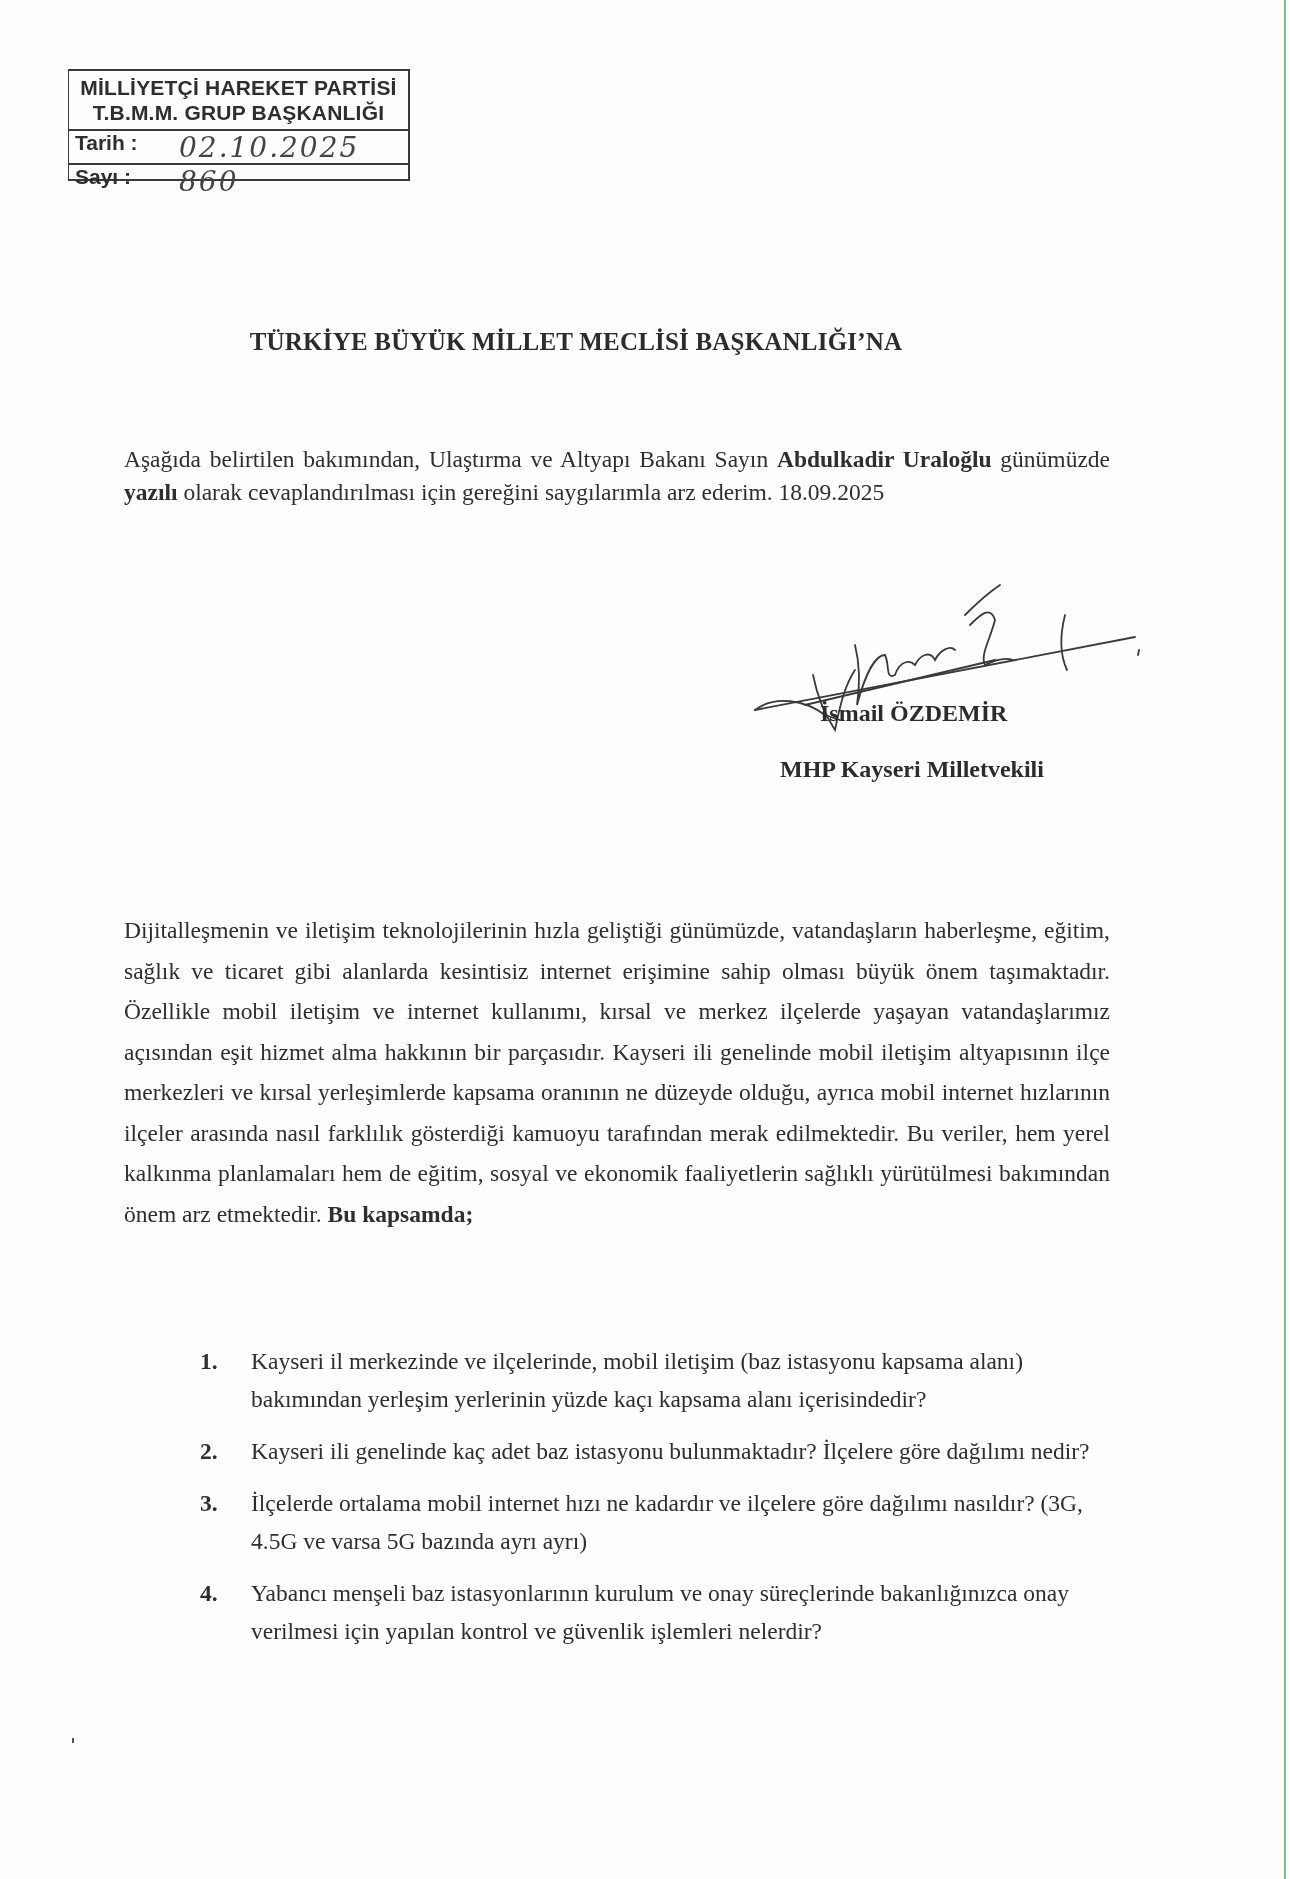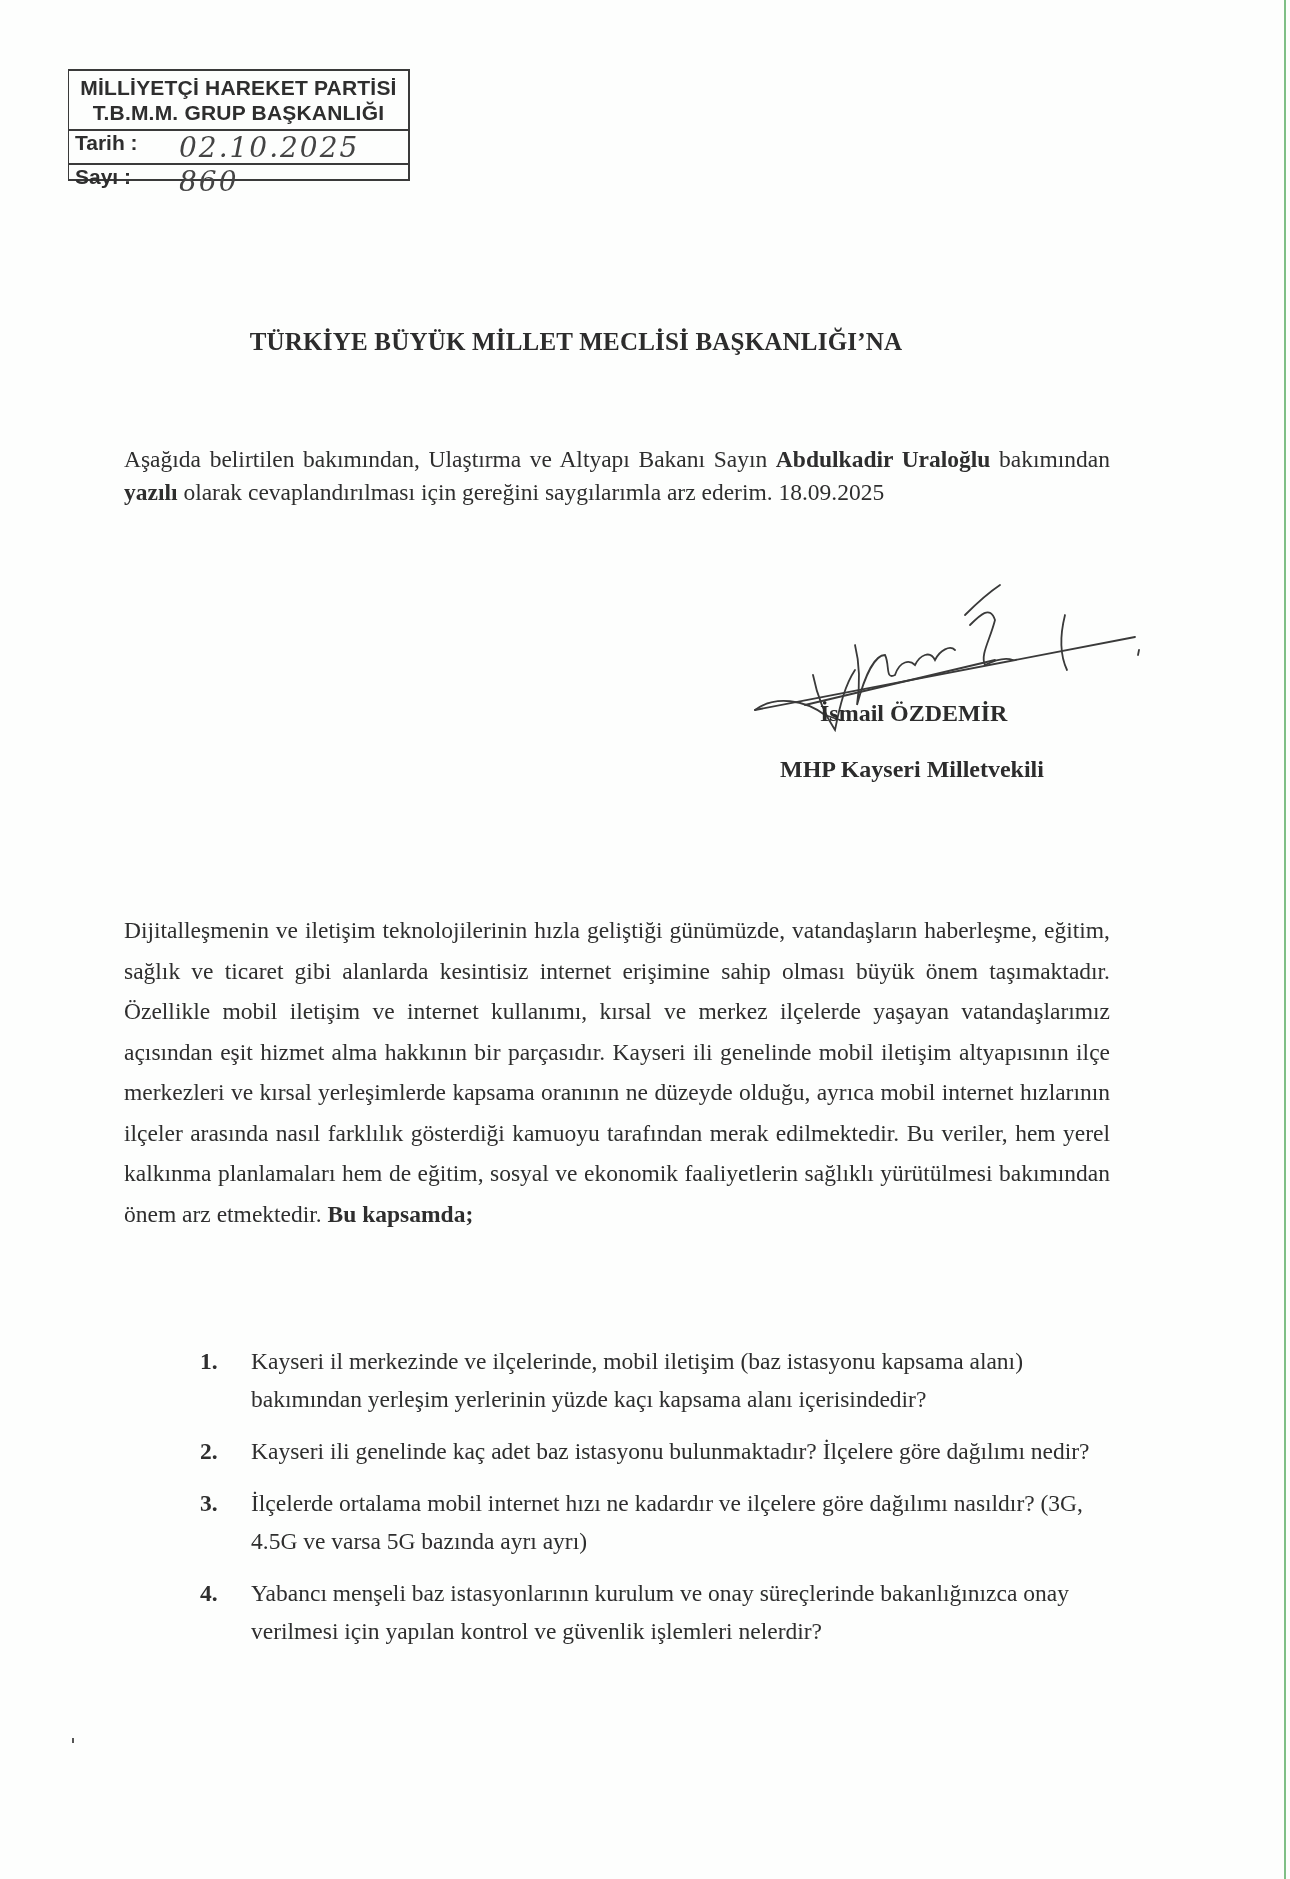--- a/index.html
+++ b/index.html
@@ -86,21 +86,21 @@
     <span class="stamp-value">02.10.2025</span>
   </div>
   <div class="stamp-row">
     <span class="stamp-label">Sayı :</span>
     <span class="stamp-value">860</span>
   </div>
 </div>
 
 <div class="title">TÜRKİYE BÜYÜK MİLLET MECLİSİ BAŞKANLIĞI’NA</div>
 
-<div class="para intro"><span>Aşağıda belirtilen bakımından, Ulaştırma ve Altyapı Bakanı Sayın </span><span class="bold">Abdulkadir Uraloğlu</span><span> bakımından </span><span class="bold">yazılı</span><span> olarak cevaplandırılması için gereğini saygılarımla arz ederim. 18.09.2025</span></div>
+<div class="para intro"><span>Aşağıda belirtilen bakımından, Ulaştırma ve Altyapı Bakanı Sayın </span><span class="bold">Abdulkadir Uraloğlu</span><span> günümüzde </span><span class="bold">yazılı</span><span> olarak cevaplandırılması için gereğini saygılarımla arz ederim. 18.09.2025</span></div>
 
 <svg class="signature" viewBox="0 0 400 170" xmlns="http://www.w3.org/2000/svg">
   <g fill="none" stroke="#3a3a3a" stroke-width="1.8" stroke-linecap="round">
     <path d="M10 145 C30 130, 60 135, 80 150 L95 155"></path>
     <path d="M10 145 L390 72"></path>
     <path d="M60 140 L250 95"></path>
     <path d="M68 110 C72 130, 80 150, 90 165 C95 140, 100 120, 110 105"></path>
     <path d="M110 80 C115 100, 115 120, 112 140 C120 110, 130 90, 140 90 C145 100, 140 115, 150 110 C155 95, 165 95, 170 100 C175 90, 185 85, 190 95 C195 85, 205 80, 210 85"></path>
     <path d="M220 50 C230 40, 240 30, 255 20"></path>
     <path d="M225 60 C235 50, 245 40, 250 55 C245 75, 235 90, 240 100 C250 95, 260 92, 268 95"></path>

